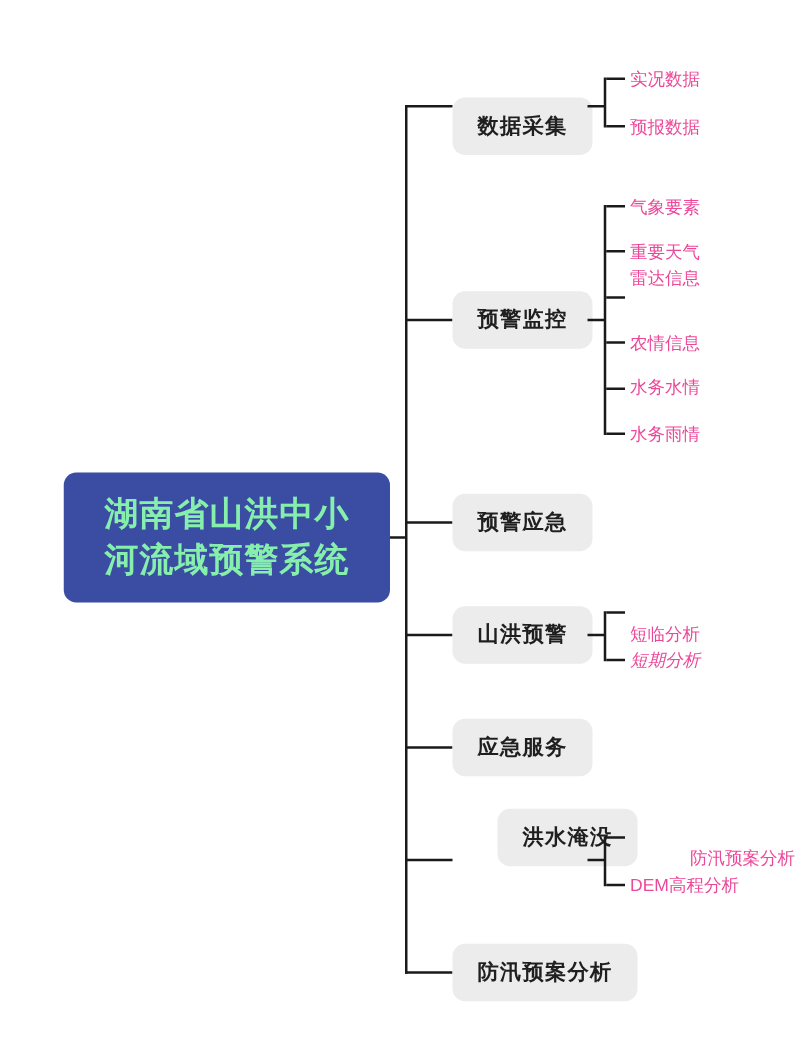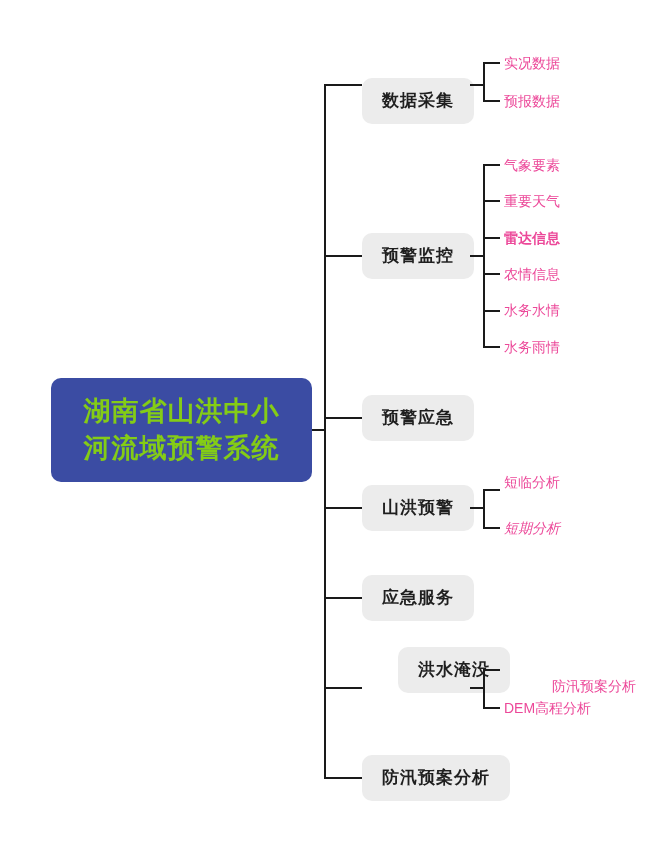--- a/index.html
+++ b/index.html
@@ -13,21 +13,21 @@
   }
   .hline { position: absolute; height: 2px; background: #1a1a1a; }
   .vline { position: absolute; width: 2px; background: #1a1a1a; }
 
   .root-node {
     position: absolute;
     left: 51px; top: 378px;
     width: 261px; height: 104px;
     background: #3b4ca3;
     border-radius: 10px;
-    color: #84cc16;
+    color: #86efac;
     font-size: 27px;
     font-weight: 700;
     line-height: 37px;
     display: flex;
     flex-direction: column;
     align-items: center;
     justify-content: center;
     text-align: center;
     letter-spacing: 1px;
   }
@@ -104,30 +104,30 @@
   <div class="hline" style="left:470px; top:255px; width:14px;"></div>
   <div class="vline" style="left:483px; top:164px; height:184px;"></div>
   <div class="hline" style="left:485px; top:164px; width:15px;"></div>
   <div class="hline" style="left:485px; top:200px; width:15px;"></div>
   <div class="hline" style="left:485px; top:237px; width:15px;"></div>
   <div class="hline" style="left:485px; top:273px; width:15px;"></div>
   <div class="hline" style="left:485px; top:310px; width:15px;"></div>
   <div class="hline" style="left:485px; top:346px; width:15px;"></div>
   <div class="leaf" style="top:155px;">气象要素</div>
   <div class="leaf" style="top:191px;">重要天气</div>
-  <div class="leaf" style="top:228px;font-weight:bold;">雷达信息</div>
+  <div class="leaf" style="top:212px;">雷达信息</div>
   <div class="leaf" style="top:264px;">农情信息</div>
   <div class="leaf" style="top:301px;font-family:Liberation Mono, monospace;">水务水情</div>
   <div class="leaf" style="top:337px;">水务雨情</div>
 
   <div class="hline" style="left:470px; top:507px; width:14px;"></div>
   <div class="vline" style="left:483px; top:489px; height:40px;"></div>
   <div class="hline" style="left:485px; top:489px; width:15px;"></div>
   <div class="hline" style="left:485px; top:527px; width:15px;"></div>
-  <div class="leaf" style="top:472px;">短临分析</div>
+  <div class="leaf" style="top:497px;">短临分析</div>
   <div class="leaf" style="top:518px;font-style:italic;">短期分析</div>
 
   <div class="hline" style="left:470px; top:687px; width:14px;"></div>
   <div class="vline" style="left:483px; top:669px; height:40px;"></div>
   <div class="hline" style="left:485px; top:669px; width:15px;"></div>
   <div class="hline" style="left:485px; top:707px; width:15px;"></div>
   <div class="leaf" style="top:676px;margin-left:48px;">防汛预案分析</div>
   <div class="leaf" style="top:698px;">DEM高程分析</div>
 
 </div>

